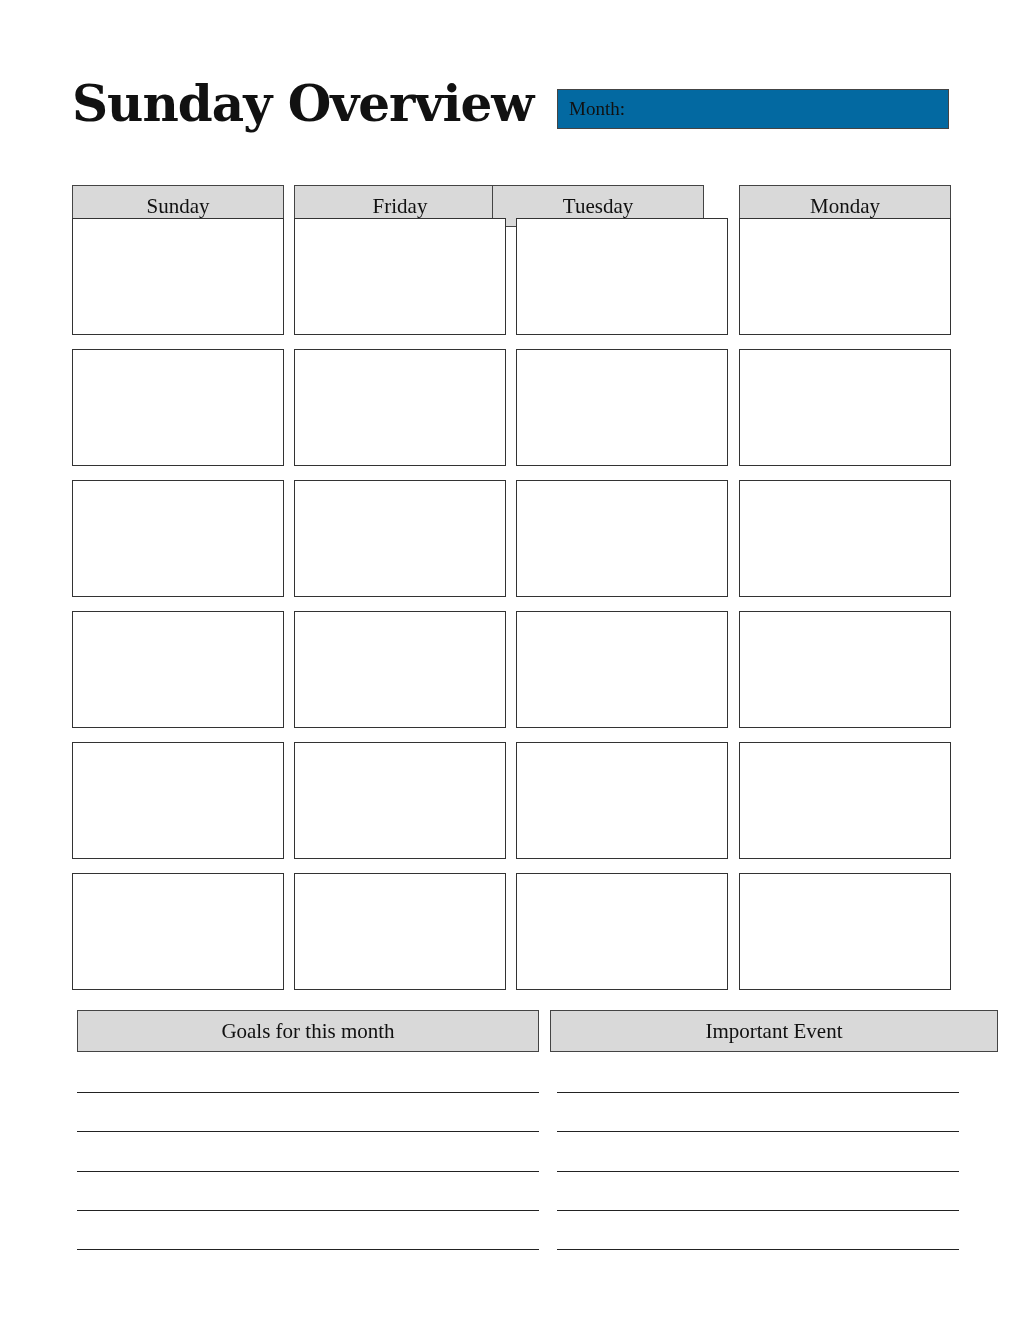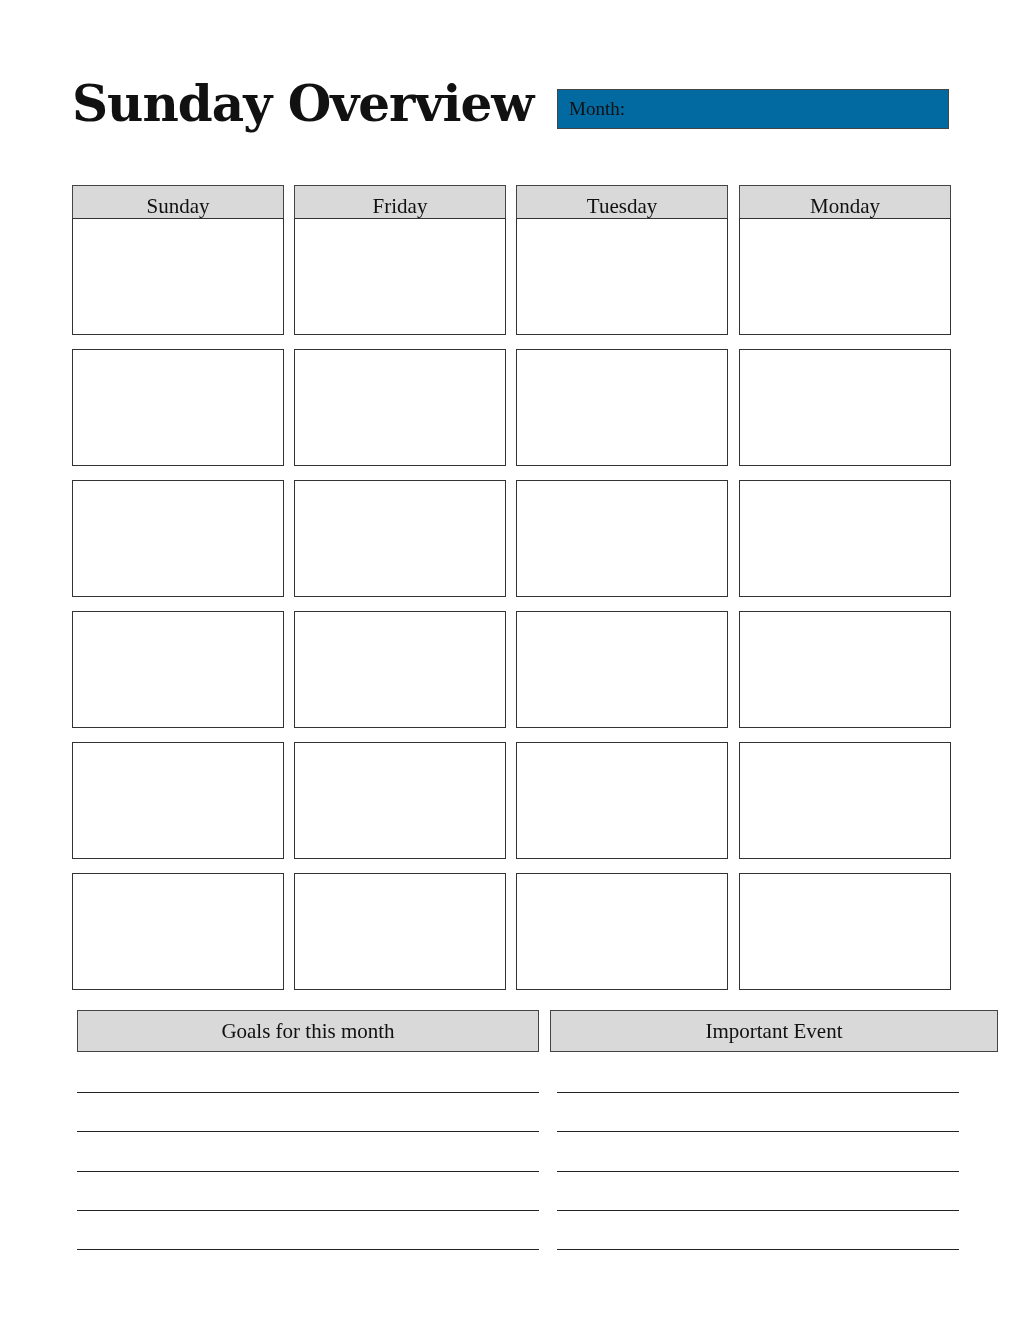--- a/index.html
+++ b/index.html
@@ -24,21 +24,21 @@
 <body>
 
 <div class="title">Sunday Overview</div>
 
 <div class="month-box">
   <span class="month-label">Month:</span>
 </div>
 
 <div class="day-header" style="left:72px;">Sunday</div>
 <div class="day-header" style="left:294px;">Friday</div>
-<div class="day-header" style="left:516px;">Tuesday</div>
+<div class="day-header" style="left:492px;">Tuesday</div>
 <div class="day-header" style="left:739px;">Monday</div>
 
 <div id="grid">
     <div class="cell" style="left: 72px; top: 218px;"></div>
     <div class="cell" style="left: 294px; top: 218px;"></div>
     <div class="cell" style="left: 516px; top: 218px;"></div>
     <div class="cell" style="left: 739px; top: 218px;"></div>
     <div class="cell" style="left: 72px; top: 349px;"></div>
     <div class="cell" style="left: 294px; top: 349px;"></div>
     <div class="cell" style="left: 516px; top: 349px;"></div>

